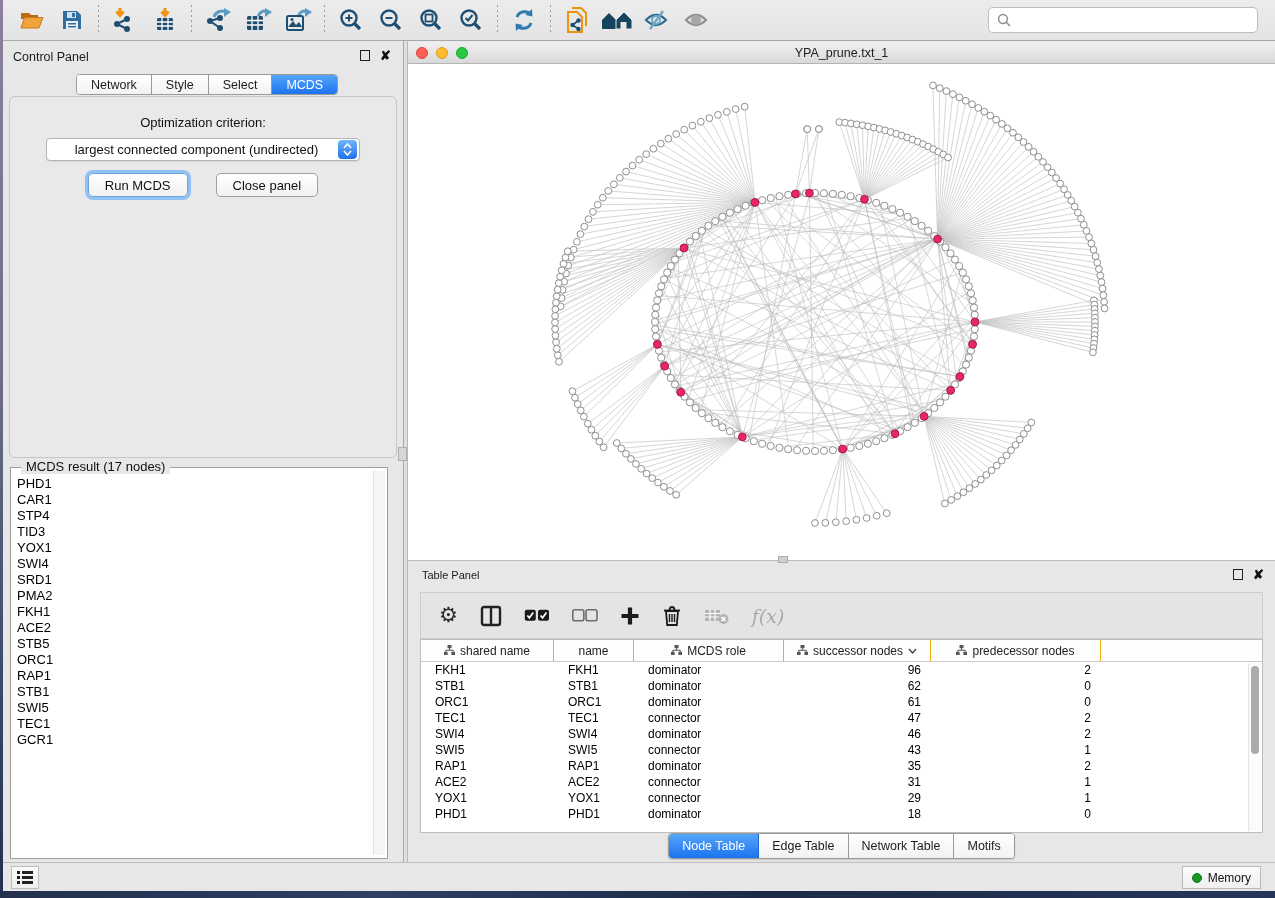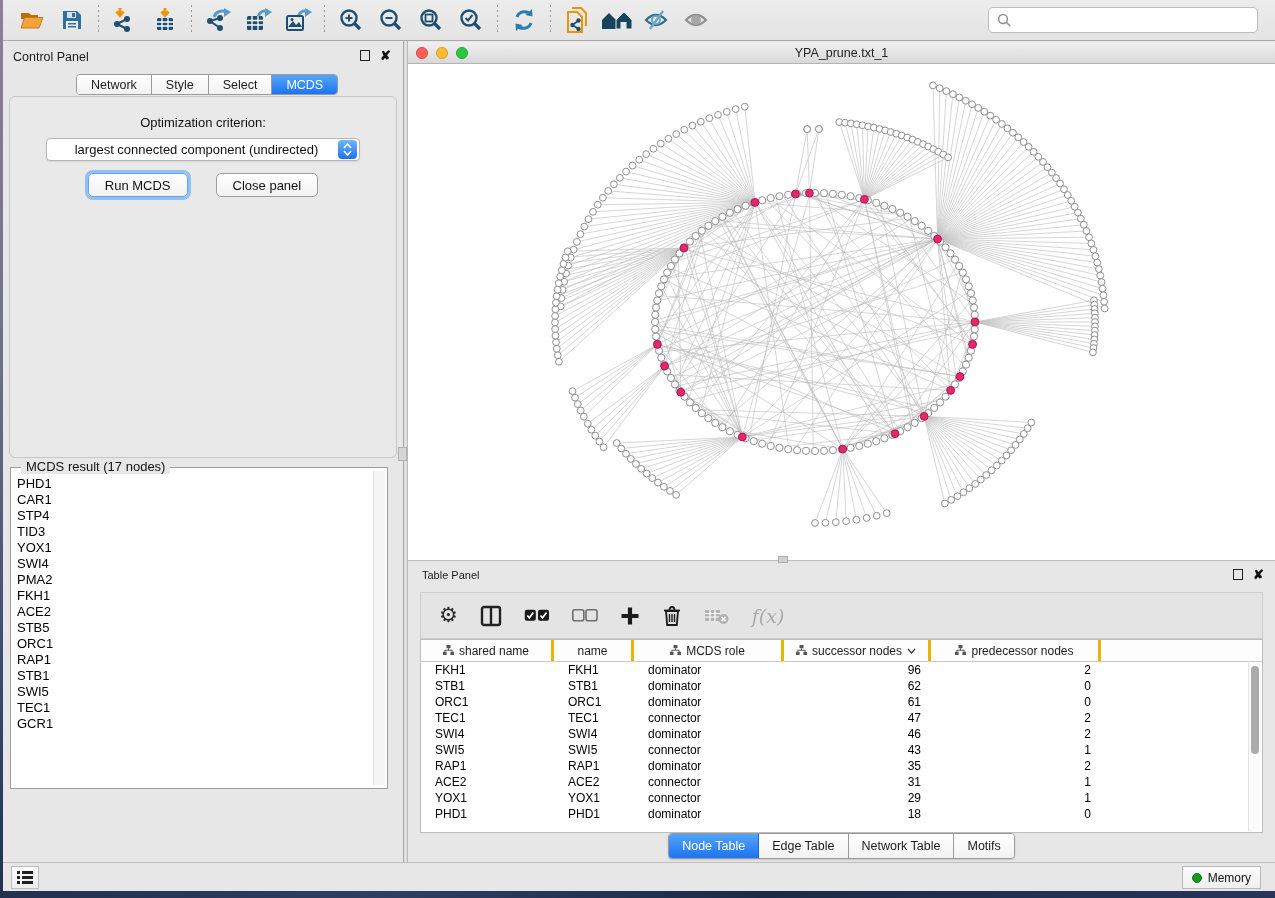--- a/index.html
+++ b/index.html
@@ -56,21 +56,21 @@
     background:linear-gradient(#70b6fb,#2071ee); display:flex; flex-direction:column;
     align-items:center; justify-content:center; gap:1px; }
   .dd-step svg { display:block; }
   .btnrow { position:absolute; left:0; top:76px; width:100%; display:flex;
     justify-content:center; gap:28px; }
   .pbtn { height:24px; padding:0 16px; background:linear-gradient(#ffffff,#f1f1f1);
     border:1px solid #9f9f9f; border-radius:5px; font-size:13px; color:#111;
     display:flex; align-items:center; }
   .pbtn.focused { box-shadow:0 0 0 3px #8fc1f4; border-color:#6ea3d8; }
 
-  .fieldset { position:absolute; left:7px; top:426px; width:378px; height:322px;
+  .fieldset { position:absolute; left:7px; top:426px; width:378px; height:392px;
     background:#fff; border:1px solid #9d9d9d; }
   .legend { position:absolute; left:10px; top:-9px; background:#e7e7e7; padding:0 5px;
     font-size:13px; color:#111; }
   .fieldset .legend { background:#e7e7e7; }
   .mcds-list { position:absolute; left:6px; top:8px; right:18px; bottom:6px;
     overflow:hidden; font-size:13px; color:#000; }
   .mcds-list div { line-height:16px; }
   .fs-scroll { position:absolute; right:2px; top:3px; bottom:3px; width:12px;
     background:#f5f5f5; border-left:1px solid #e2e2e2; }
 
@@ -103,21 +103,21 @@
   .gear-glyph { font-size:21px; color:#2b2b2b; line-height:21px;
     font-family:"DejaVu Sans", sans-serif; }
   .fx-glyph { font-size:19px; color:#a9a9a9; font-style:italic;
     font-family:"DejaVu Serif", serif; }
 
   .ttable { position:absolute; left:12px; top:78px; width:843px; height:194px;
     background:#fff; border:1px solid #bdbdbd; overflow:hidden; }
   .thead { display:grid; grid-template-columns:133px 80px 150px 147px 170px 1fr;
     height:22px; border-bottom:1px solid #c9c9c9; background:#fdfdfd; }
   .th { display:flex; align-items:center; justify-content:center; gap:5px;
-    border-right:3px solid #eab308; font-size:12px; color:#222; position:relative; }
+    border-right:1px solid #eab308; font-size:12px; color:#222; position:relative; }
   .th:last-child { border-right:none; }
   .tbody .trow { display:grid; grid-template-columns:133px 80px 150px 147px 170px 1fr;
     height:16px; font-size:12px; color:#000; }
   .trow span { display:flex; align-items:center; }
   .cell-l { padding-left:14px; }
   .cell-r { justify-content:flex-end !important; padding-right:10px; }
   .tscroll { position:absolute; right:1px; top:23px; bottom:1px; width:13px;
     background:#fbfbfb; border-left:1px solid #e4e4e4; }
   .tscroll .thumb { position:absolute; left:2px; top:3px; width:8px; height:88px;
     background:#ababab; border-radius:5px; }
@@ -324,20 +324,21 @@
 
   <div class="fieldset">
     <div class="legend">MCDS result (17 nodes)</div>
     <div class="mcds-list" id="mcds-list">
         <div>PHD1</div>
         <div>CAR1</div>
         <div>STP4</div>
         <div>TID3</div>
         <div>YOX1</div>
         <div>SWI4</div>
+        <div>SRD1</div>
         <div>PMA2</div>
         <div>FKH1</div>
         <div>ACE2</div>
         <div>STB5</div>
         <div>ORC1</div>
         <div>RAP1</div>
         <div>STB1</div>
         <div>SWI5</div>
         <div>TEC1</div>
         <div>GCR1</div>

